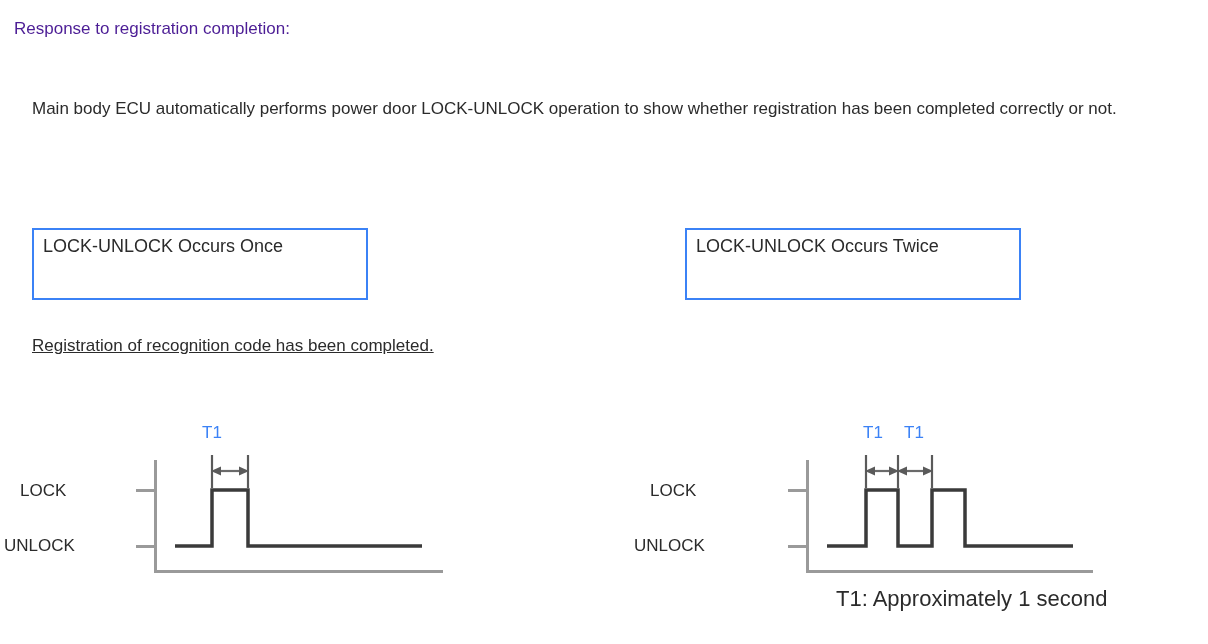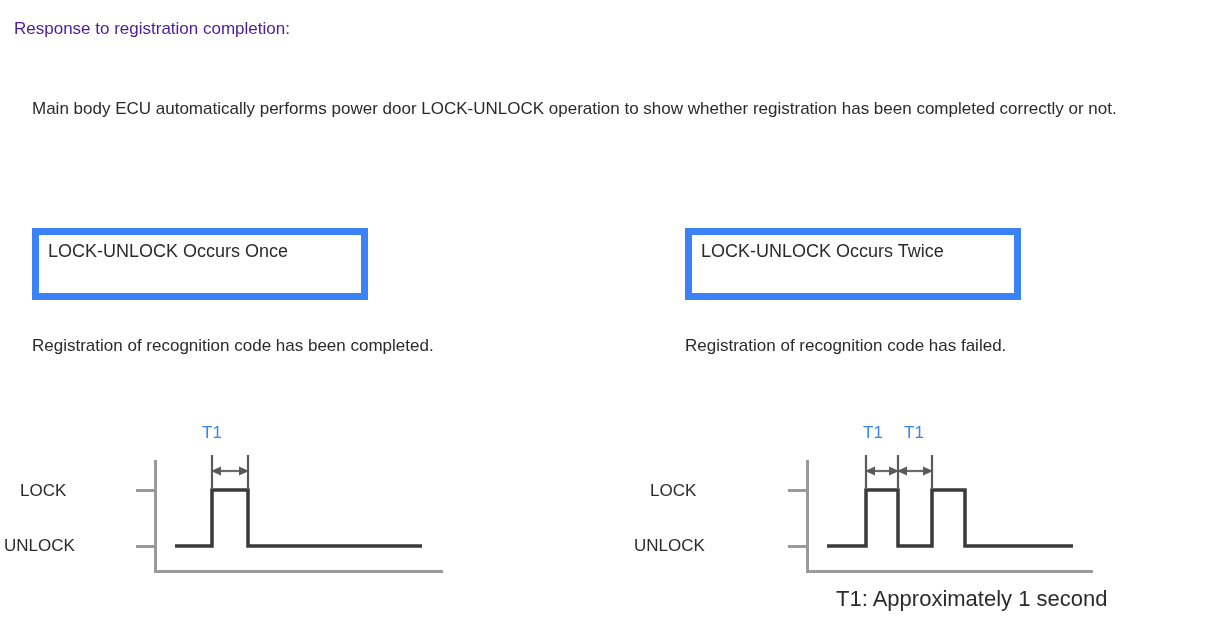--- a/index.html
+++ b/index.html
@@ -34,40 +34,41 @@
     line-height: 25px;
     color: #2b2b2b;
   }
 
   .panel { position: absolute; top: 0; }
   #panel-left  { left: 0px;   width: 660px; height: 644px; }
   #panel-right { left: 655px; width: 553px; height: 537px; }
 
   .title-box {
     position: absolute;
-    border: 7px solid #3b82f6;
+    border: 2px solid #3b82f6;
     background: #ffffff;
     box-sizing: border-box;
   }
   .title-box-label {
     position: absolute;
     left: 9px;
     top: 4px;
     font-size: 18px;
     line-height: 24px;
     color: #2b2b2b;
     white-space: nowrap;
   }
 
   .caption {
     position: absolute;
     font-size: 17px;
     line-height: 25px;
     color: #2b2b2b;
     width: 420px;
+    text-decoration: underline;
   }
 
   .wave-svg { position: absolute; }
 
   .axis-line {
     stroke: #9a9a9a;
     stroke-width: 3;
     fill: none;
     stroke-linecap: butt;
   }
@@ -159,21 +160,20 @@
     <polygon class="dim-head" points="249,61 239,56.5 239,65.5"></polygon>
   </svg>
 </div>
 
 <div class="panel" id="panel-right">
 
   <div class="title-box" style="left:30px; top:228px; width:336px; height:72px;">
     <div class="title-box-label">LOCK-UNLOCK Occurs Twice</div>
   </div>
 
-  <div class="caption" style="left:30px; top:333px;">Registration of recognition code has failed.</div>
 
   <div class="axis-label" style="left:-5px; top:481px; width:120px;">LOCK</div>
 
   <div class="axis-label" style="left:-21px; top:536px; width:136px;">UNLOCK</div>
 
   <div class="t1-label" style="left:208px; top:423px;">T1</div>
 
   <div class="t1-label" style="left:249px; top:423px;">T1</div>
 
   <svg class="wave-svg" style="left:0px; top:410px;" width="470" height="180" viewBox="0 0 470 180">

